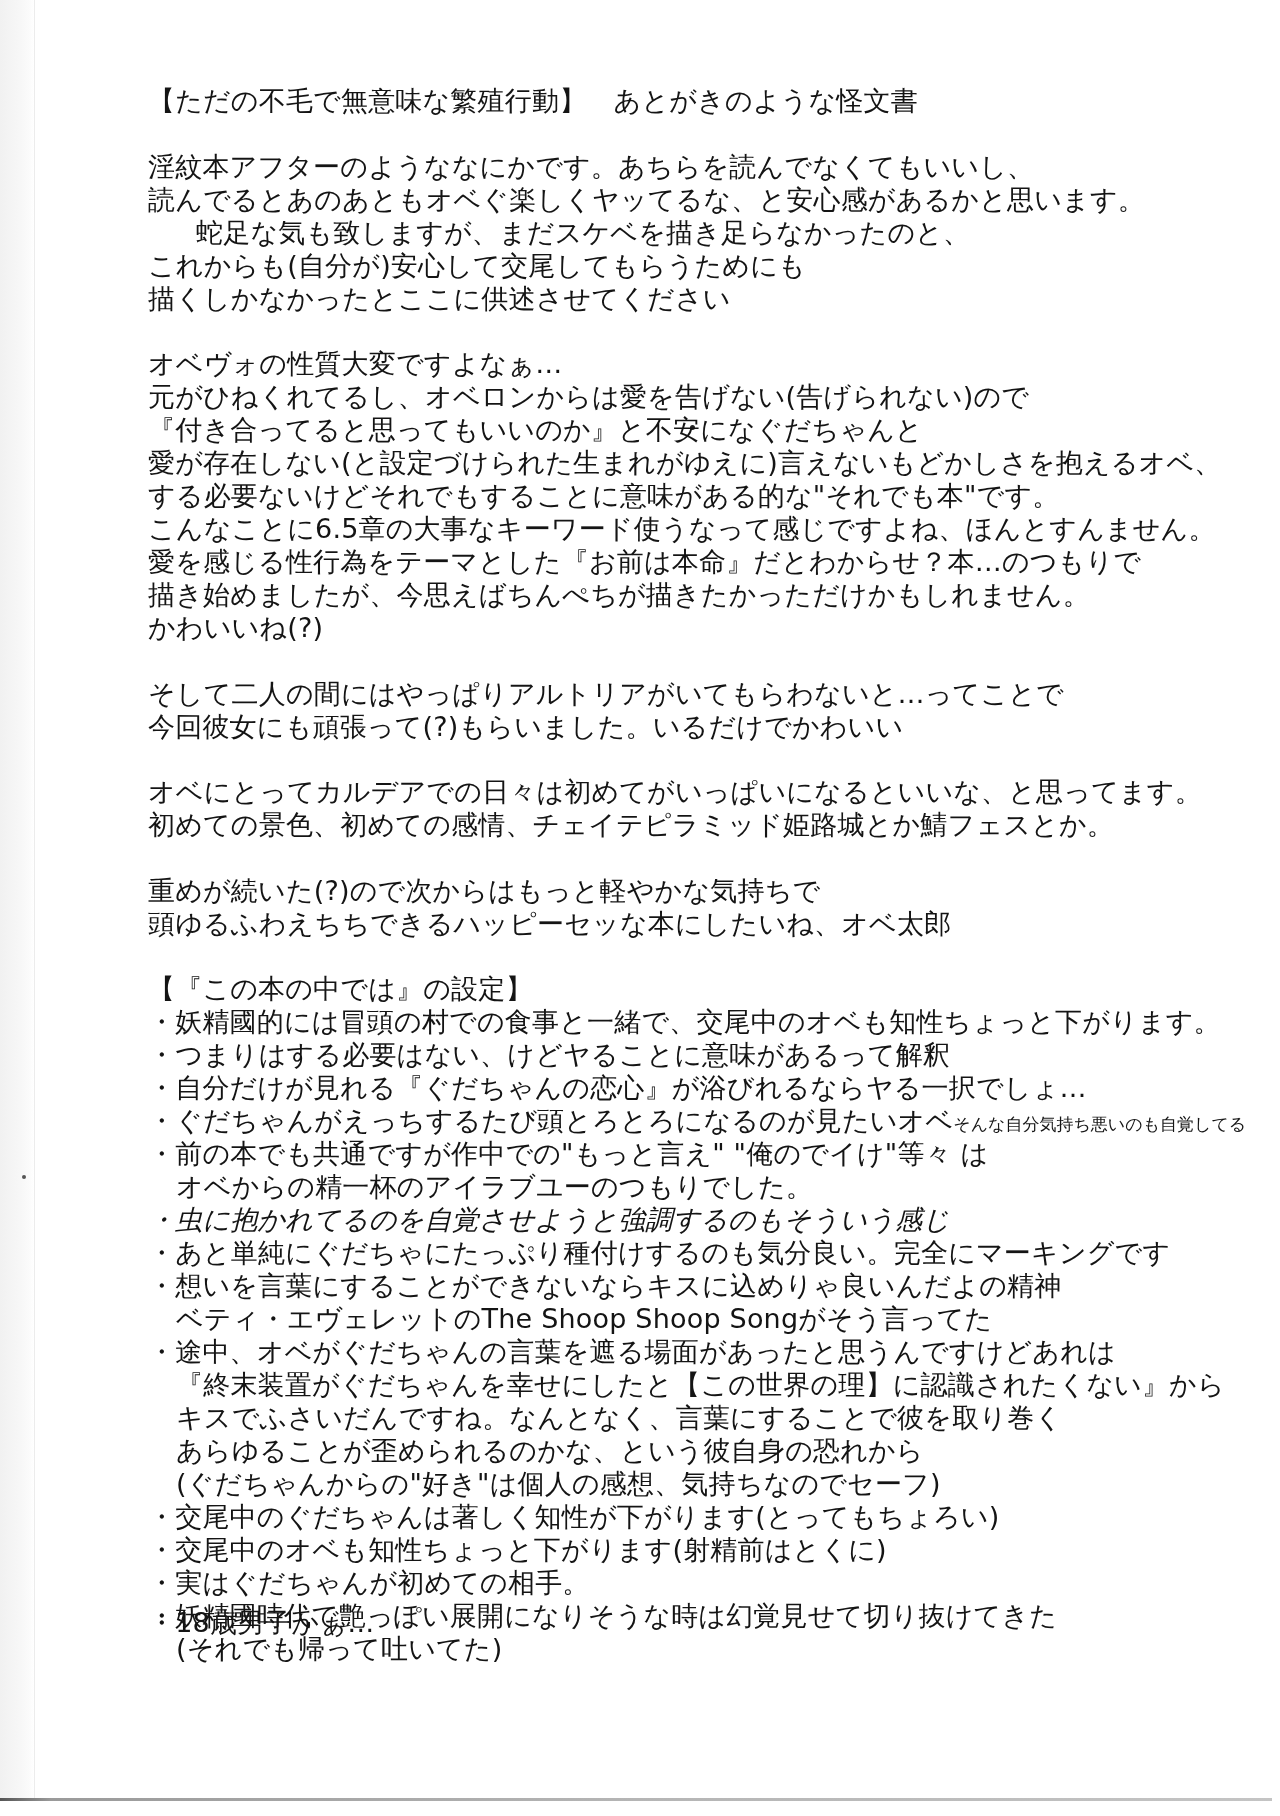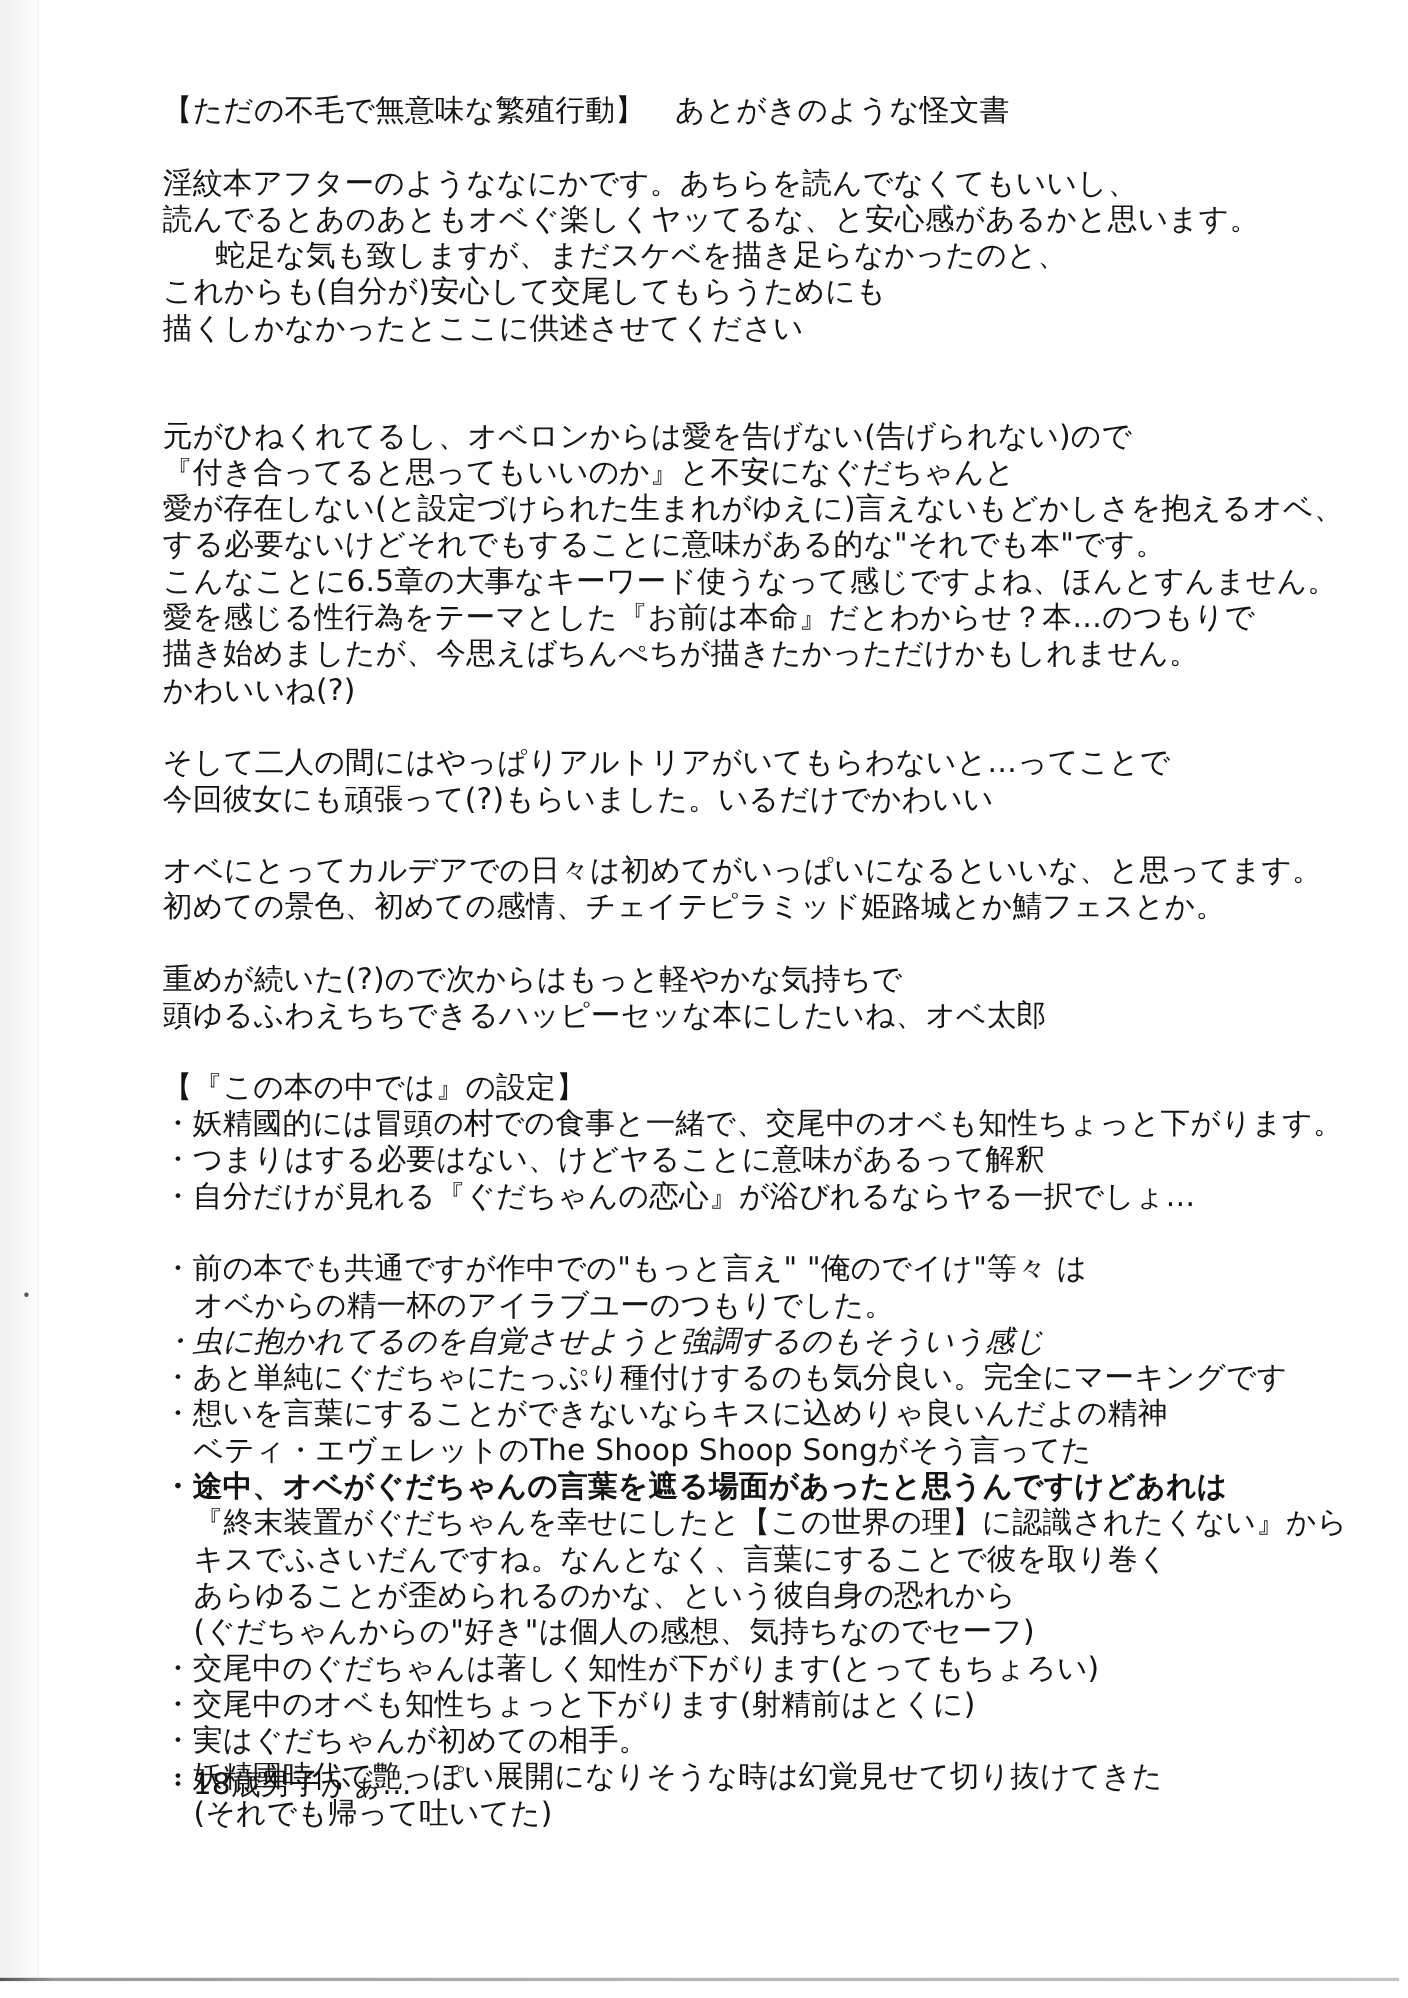--- a/index.html
+++ b/index.html
@@ -27,20 +27,21 @@
   <div class="speck" style="left:22px; top:1175px; width:4px; height:4px; background:#555;"></div>
 
   <div class="line title" style="top:84px;">【ただの不毛で無意味な繁殖行動】　あとがきのような怪文書</div>
 
   <div class="line" style="top:150px;">淫紋本アフターのようななにかです。あちらを読んでなくてもいいし、</div>
   <div class="line" style="top:183px;">読んでるとあのあともオベぐ楽しくヤッてるな、と安心感があるかと思います。</div>
   <div class="line" style="top:216px;margin-left:48px;">蛇足な気も致しますが、まだスケベを描き足らなかったのと、</div>
   <div class="line" style="top:249px;">これからも(自分が)安心して交尾してもらうためにも</div>
   <div class="line" style="top:282px;">描くしかなかったとここに供述させてください</div>
 
+  <div class="line" style="top:347px;">オベヴォの性質大変ですよなぁ…</div>
   <div class="line" style="top:380px;">元がひねくれてるし、オベロンからは愛を告げない(告げられない)ので</div>
   <div class="line" style="top:413px;">『付き合ってると思ってもいいのか』と不安になぐだちゃんと</div>
   <div class="line" style="top:446px;">愛が存在しない(と設定づけられた生まれがゆえに)言えないもどかしさを抱えるオベ、</div>
   <div class="line" style="top:479px;">する必要ないけどそれでもすることに意味がある的な"それでも本"です。</div>
   <div class="line" style="top:512px;text-align:center;">こんなことに6.5章の大事なキーワード使うなって感じですよね、ほんとすんません。</div>
   <div class="line" style="top:545px;">愛を感じる性行為をテーマとした『お前は本命』だとわからせ？本…のつもりで</div>
   <div class="line" style="top:578px;">描き始めましたが、今思えばちんぺちが描きたかっただけかもしれません。</div>
   <div class="line" style="top:611px;">かわいいね(?)</div>
 
   <div class="line" style="top:677px;">そして二人の間にはやっぱりアルトリアがいてもらわないと…ってことで</div>
@@ -50,27 +51,30 @@
   <div class="line" style="top:808px;">初めての景色、初めての感情、チェイテピラミッド姫路城とか鯖フェスとか。</div>
 
   <div class="line" style="top:874px;">重めが続いた(?)ので次からはもっと軽やかな気持ちで</div>
   <div class="line" style="top:907px;">頭ゆるふわえちちできるハッピーセッな本にしたいね、オベ太郎</div>
 
   <div class="line" style="top:972px;">【『この本の中では』の設定】</div>
 
   <div class="line" style="top:1005px;">・妖精國的には冒頭の村での食事と一緒で、交尾中のオベも知性ちょっと下がります。</div>
   <div class="line" style="top:1038px;">・つまりはする必要はない、けどヤることに意味があるって解釈</div>
   <div class="line" style="top:1071px;">・自分だけが見れる『ぐだちゃんの恋心』が浴びれるならヤる一択でしょ…</div>
+  <div class="line" style="top:1104px;">
+    <span>・ぐだちゃんがえっちするたび頭とろとろになるのが見たいオベ</span><span class="small">そんな自分気持ち悪いのも自覚してる</span>
+  </div>
   <div class="line" style="top:1137px;">・前の本でも共通ですが作中での"もっと言え" "俺のでイけ"等々 は</div>
   <div class="line indent" style="top:1170px;">オベからの精一杯のアイラブユーのつもりでした。</div>
   <div class="line" style="top:1203px;font-style:italic;">・虫に抱かれてるのを自覚させようと強調するのもそういう感じ</div>
   <div class="line" style="top:1236px;">・あと単純にぐだちゃにたっぷり種付けするのも気分良い。完全にマーキングです</div>
   <div class="line" style="top:1269px;">・想いを言葉にすることができないならキスに込めりゃ良いんだよの精神</div>
   <div class="line indent" style="top:1302px;">ベティ・エヴェレットのThe Shoop Shoop Songがそう言ってた</div>
-  <div class="line" style="top:1335px;font-weight:bold;">・途中、オベがぐだちゃんの言葉を遮る場面があったと思うんですけどあれは</div>
+  <div class="line" style="top:1335px;">・途中、オベがぐだちゃんの言葉を遮る場面があったと思うんですけどあれは</div>
   <div class="line indent" style="top:1368px;">『終末装置がぐだちゃんを幸せにしたと【この世界の理】に認識されたくない』から</div>
   <div class="line indent" style="top:1401px;">キスでふさいだんですね。なんとなく、言葉にすることで彼を取り巻く</div>
   <div class="line indent" style="top:1434px;">あらゆることが歪められるのかな、という彼自身の恐れから</div>
   <div class="line indent" style="top:1467px;">(ぐだちゃんからの"好き"は個人の感想、気持ちなのでセーフ)</div>
   <div class="line" style="top:1500px;">・交尾中のぐだちゃんは著しく知性が下がります(とってもちょろい)</div>
   <div class="line" style="top:1533px;">・交尾中のオベも知性ちょっと下がります(射精前はとくに)</div>
   <div class="line" style="top:1566px;">・実はぐだちゃんが初めての相手。</div>
   <div class="line" style="top:1599px;">・妖精國時代で艶っぽい展開になりそうな時は幻覚見せて切り抜けてきた</div>
   <div class="line indent" style="top:1632px;">(それでも帰って吐いてた)</div>
   <div class="line" style="top:1582px;margin-top:24px;">・18歳男子かぁ…</div>

